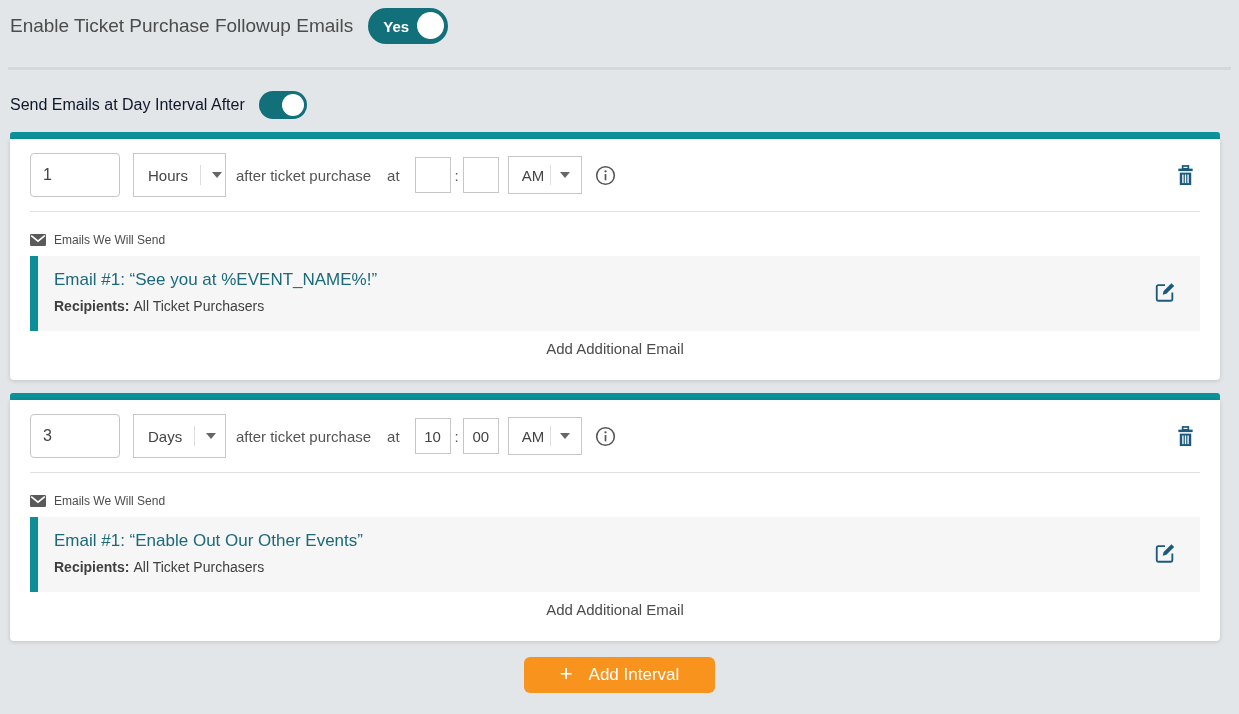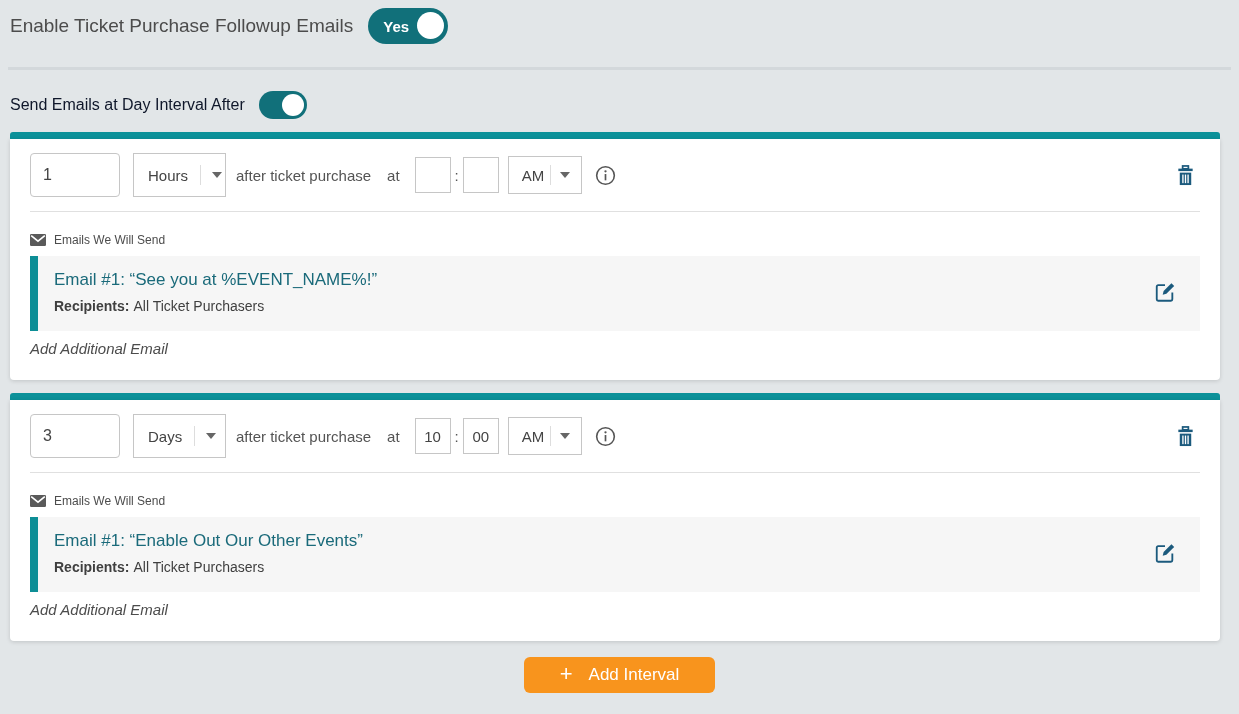--- a/index.html
+++ b/index.html
@@ -97,21 +97,21 @@
     margin-top: 9px; background: #f6f6f6;
     border-left: 8px solid #0d8e96;
     padding: 14px 22px 17px 16px;
     display: flex; align-items: center; justify-content: space-between;
   }
   .email-title { font-size: 17px; color: #1a6a7a; }
   .email-recipients { font-size: 14px; color: #3f3f3f; margin-top: 8px; }
   .email-recipients b { margin-right: 4px; }
   .edit-btn { background: none; border: none; cursor: pointer; display: inline-flex; padding: 2px; }
 
-  .add-email-row { text-align: left; margin-top: 9px; font-style: italic; }
+  .add-email-row { text-align: center; margin-top: 9px; }
   .add-email-link { font-size: 15px; color: #4c4c4c; cursor: pointer; display: inline-block; }
 
   
   .footer { text-align: center; margin-top: 16px; }
   .add-interval-btn {
     display: inline-flex; align-items: center; justify-content: center; gap: 16px;
     width: 191px; height: 36px; background: #f8941d; border: none; border-radius: 6px;
     color: #fff; font-family: "Liberation Sans", sans-serif; font-size: 17px;
     cursor: pointer;
   }

